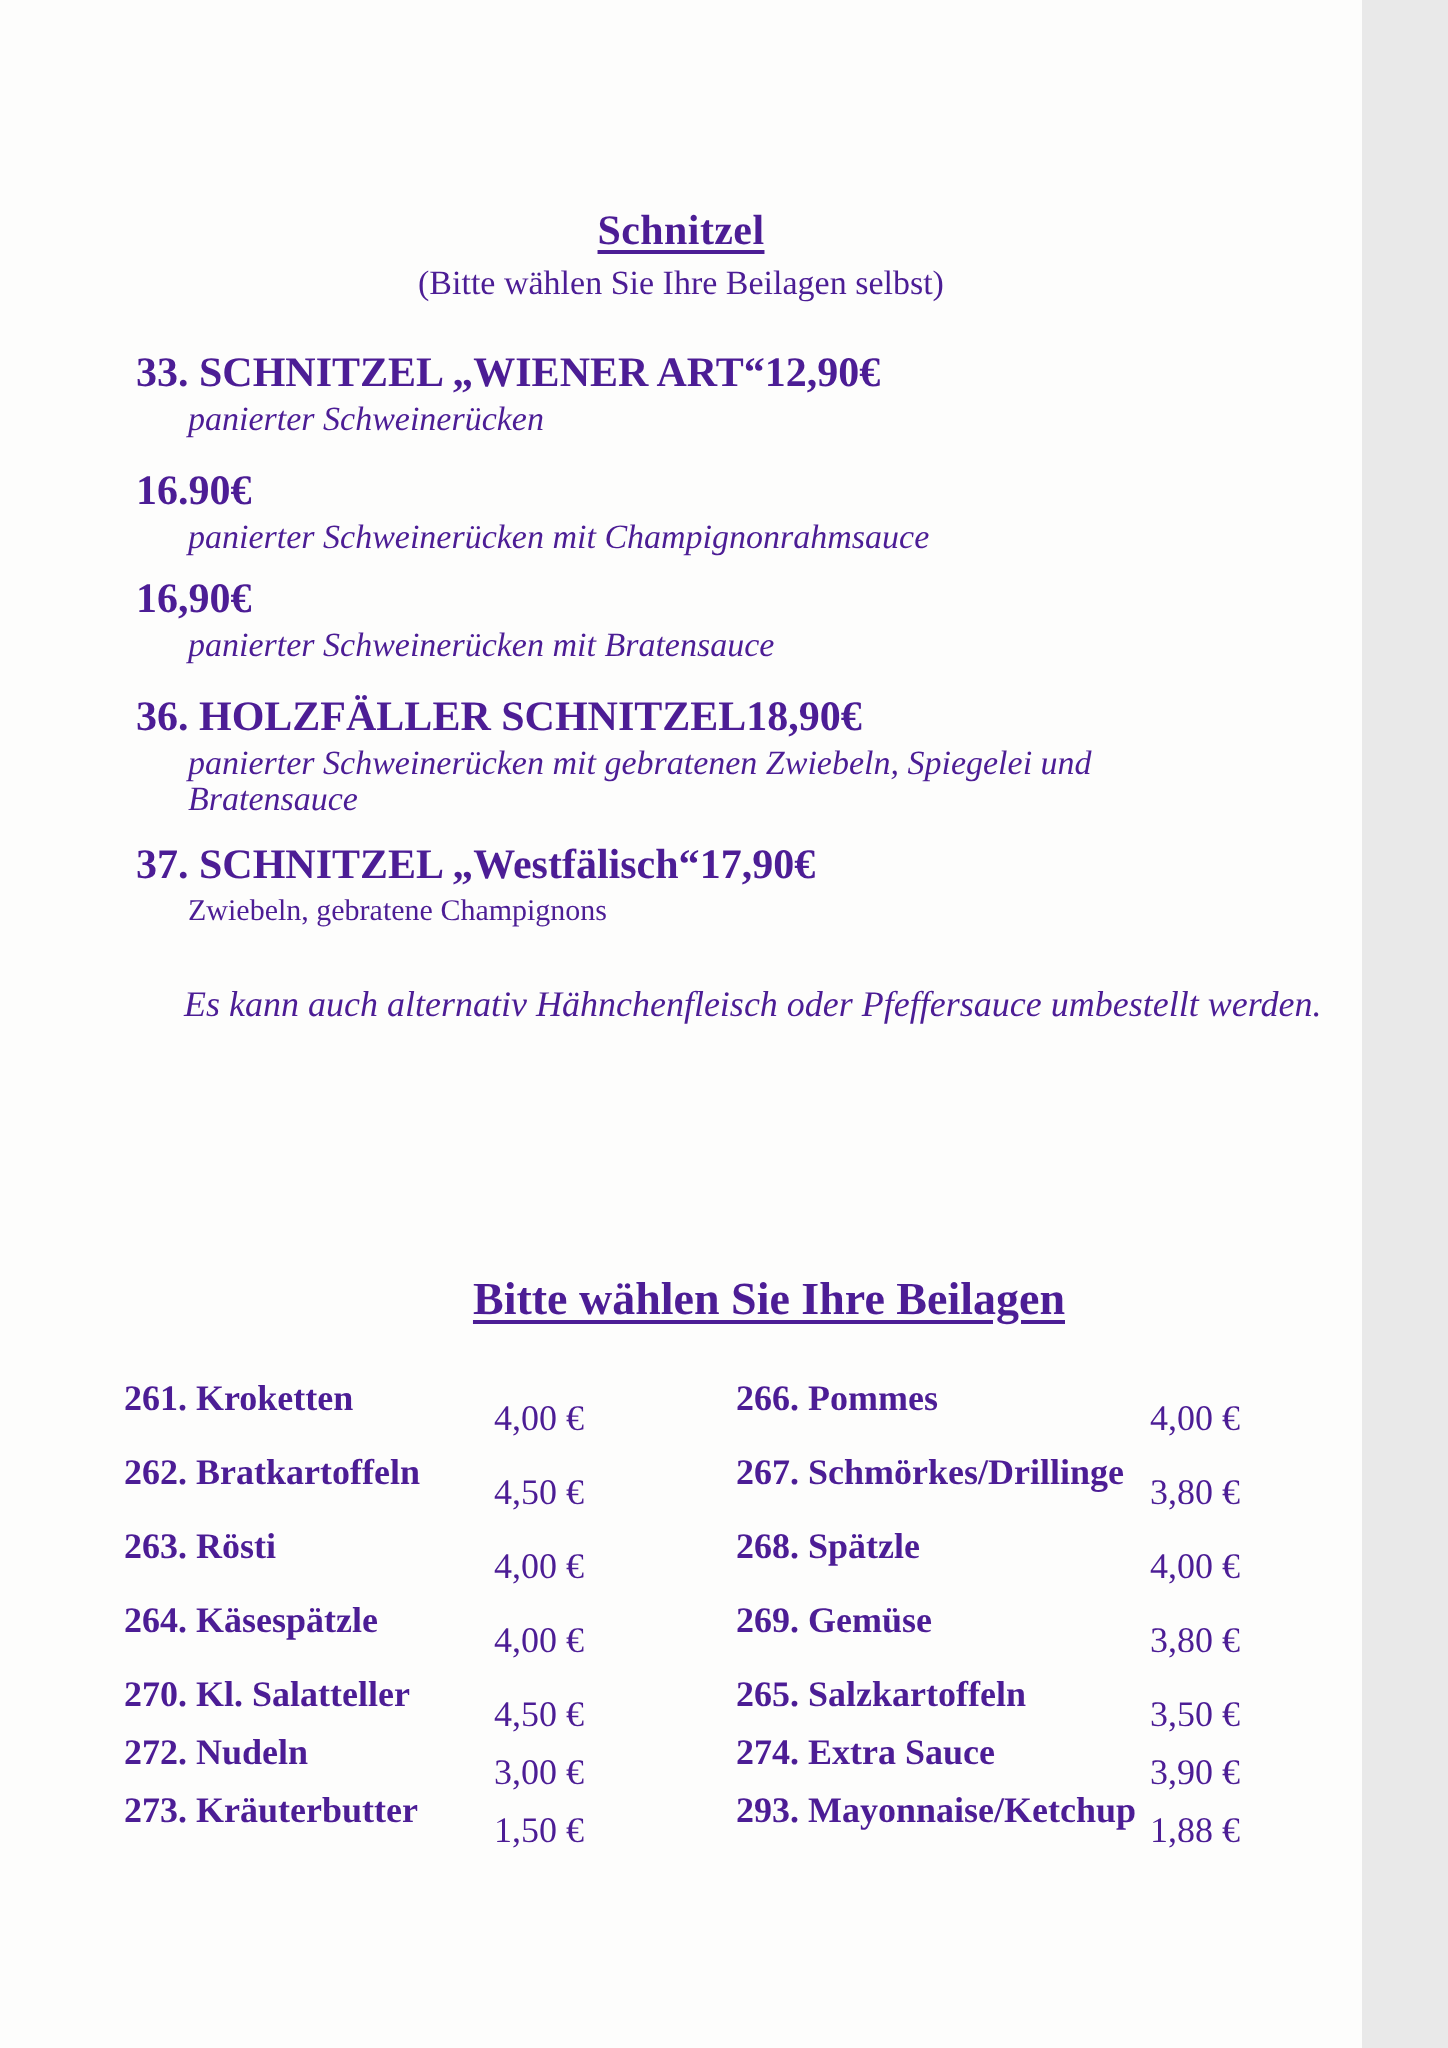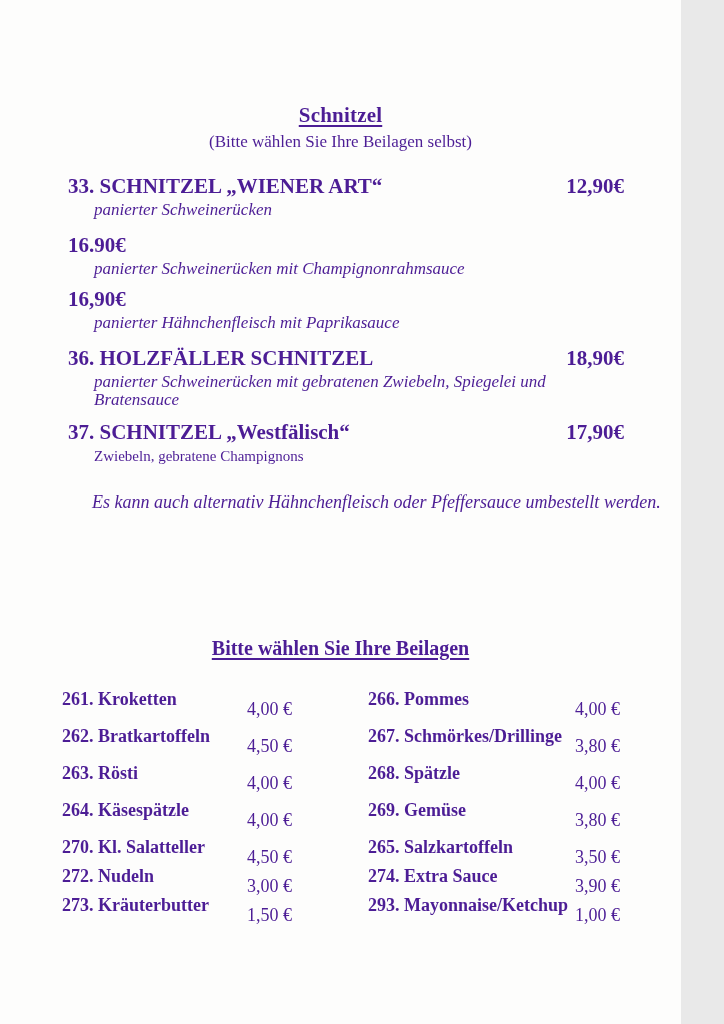--- a/index.html
+++ b/index.html
@@ -22,43 +22,44 @@
     text-decoration: underline;
     text-decoration-thickness: 2px;
     text-underline-offset: 3px;
     letter-spacing: 0.2px;
   }
   .subtitle { font-size: 17px; }
   .item {
     position: absolute; left: 68px; width: 556px;
   }
   .ihead {
-    display: flex; justify-content: space-between; align-items: baseline;
+    display: flex; align-items: baseline;
     font-size: 21px; font-weight: bold; line-height: 24px;
     white-space: nowrap;
   }
   .iprice { font-size: 21px; font-weight: bold; }
   .idesc {
     margin-left: 26px;
     font-size: 17px; font-style: italic; line-height: 17.5px;
     margin-top: 3px;
   }
   .idesc.cont { margin-top: 0; }
   .idesc.small {
     font-style: normal; font-size: 15px; margin-top: 4px;
   }
   .note {
     position: absolute; left: 92px; width: 580px;
     font-size: 18px; font-style: italic; line-height: 20px;
   }
   .sides-title {
-    font-size: 20px; font-weight: bold;
+    font-size: 23px; font-weight: bold;
     text-decoration: underline;
     text-decoration-thickness: 2px;
     text-underline-offset: 3px;
+    padding-left: 44px;
   }
   .sides { position: absolute; }
   .sides.left-col  { left: 62px;  width: 230px; top: 690px; }
   .sides.right-col { left: 368px; width: 252px; top: 690px; }
   .srow {
     display: flex; justify-content: space-between; align-items: flex-start;
     font-size: 18px; font-weight: bold; line-height: 19px;
     white-space: nowrap;
   }
   .srow.sp { margin-bottom: 8px; }
@@ -85,21 +86,21 @@
     <div class="ihead">
       <span class="iprice">16.90€</span>
     </div>
     <div class="idesc">panierter Schweinerücken mit Champignonrahmsauce</div>
   </div>
 
   <div class="item" style="top:287px">
     <div class="ihead">
       <span class="iprice">16,90€</span>
     </div>
-    <div class="idesc">panierter Hähnchenfleisch mit Paprikasauce</div>
+    <div class="idesc">panierter Schweinerücken mit Bratensauce</div>
   </div>
 
   <div class="item" style="top:346px">
     <div class="ihead">
       <span class="ititle">36. HOLZFÄLLER SCHNITZEL</span>
       <span class="iprice">18,90€</span>
     </div>
     <div class="idesc">panierter Schweinerücken mit gebratenen Zwiebeln, Spiegelei und</div>
     <div class="idesc cont">Bratensauce</div>
   </div>
@@ -167,17 +168,17 @@
     <div class="srow">
       <span>265. Salzkartoffeln</span>
       <span class="sprice">3,50 €</span>
     </div>
     <div class="srow">
       <span>274. Extra Sauce</span>
       <span class="sprice">3,90 €</span>
     </div>
     <div class="srow">
       <span>293. Mayonnaise/Ketchup</span>
-      <span class="sprice">1,00 €</span>
+      <span class="sprice">1,88 €</span>
     </div>
   </div>
 
 </div>
 
 </body></html>

